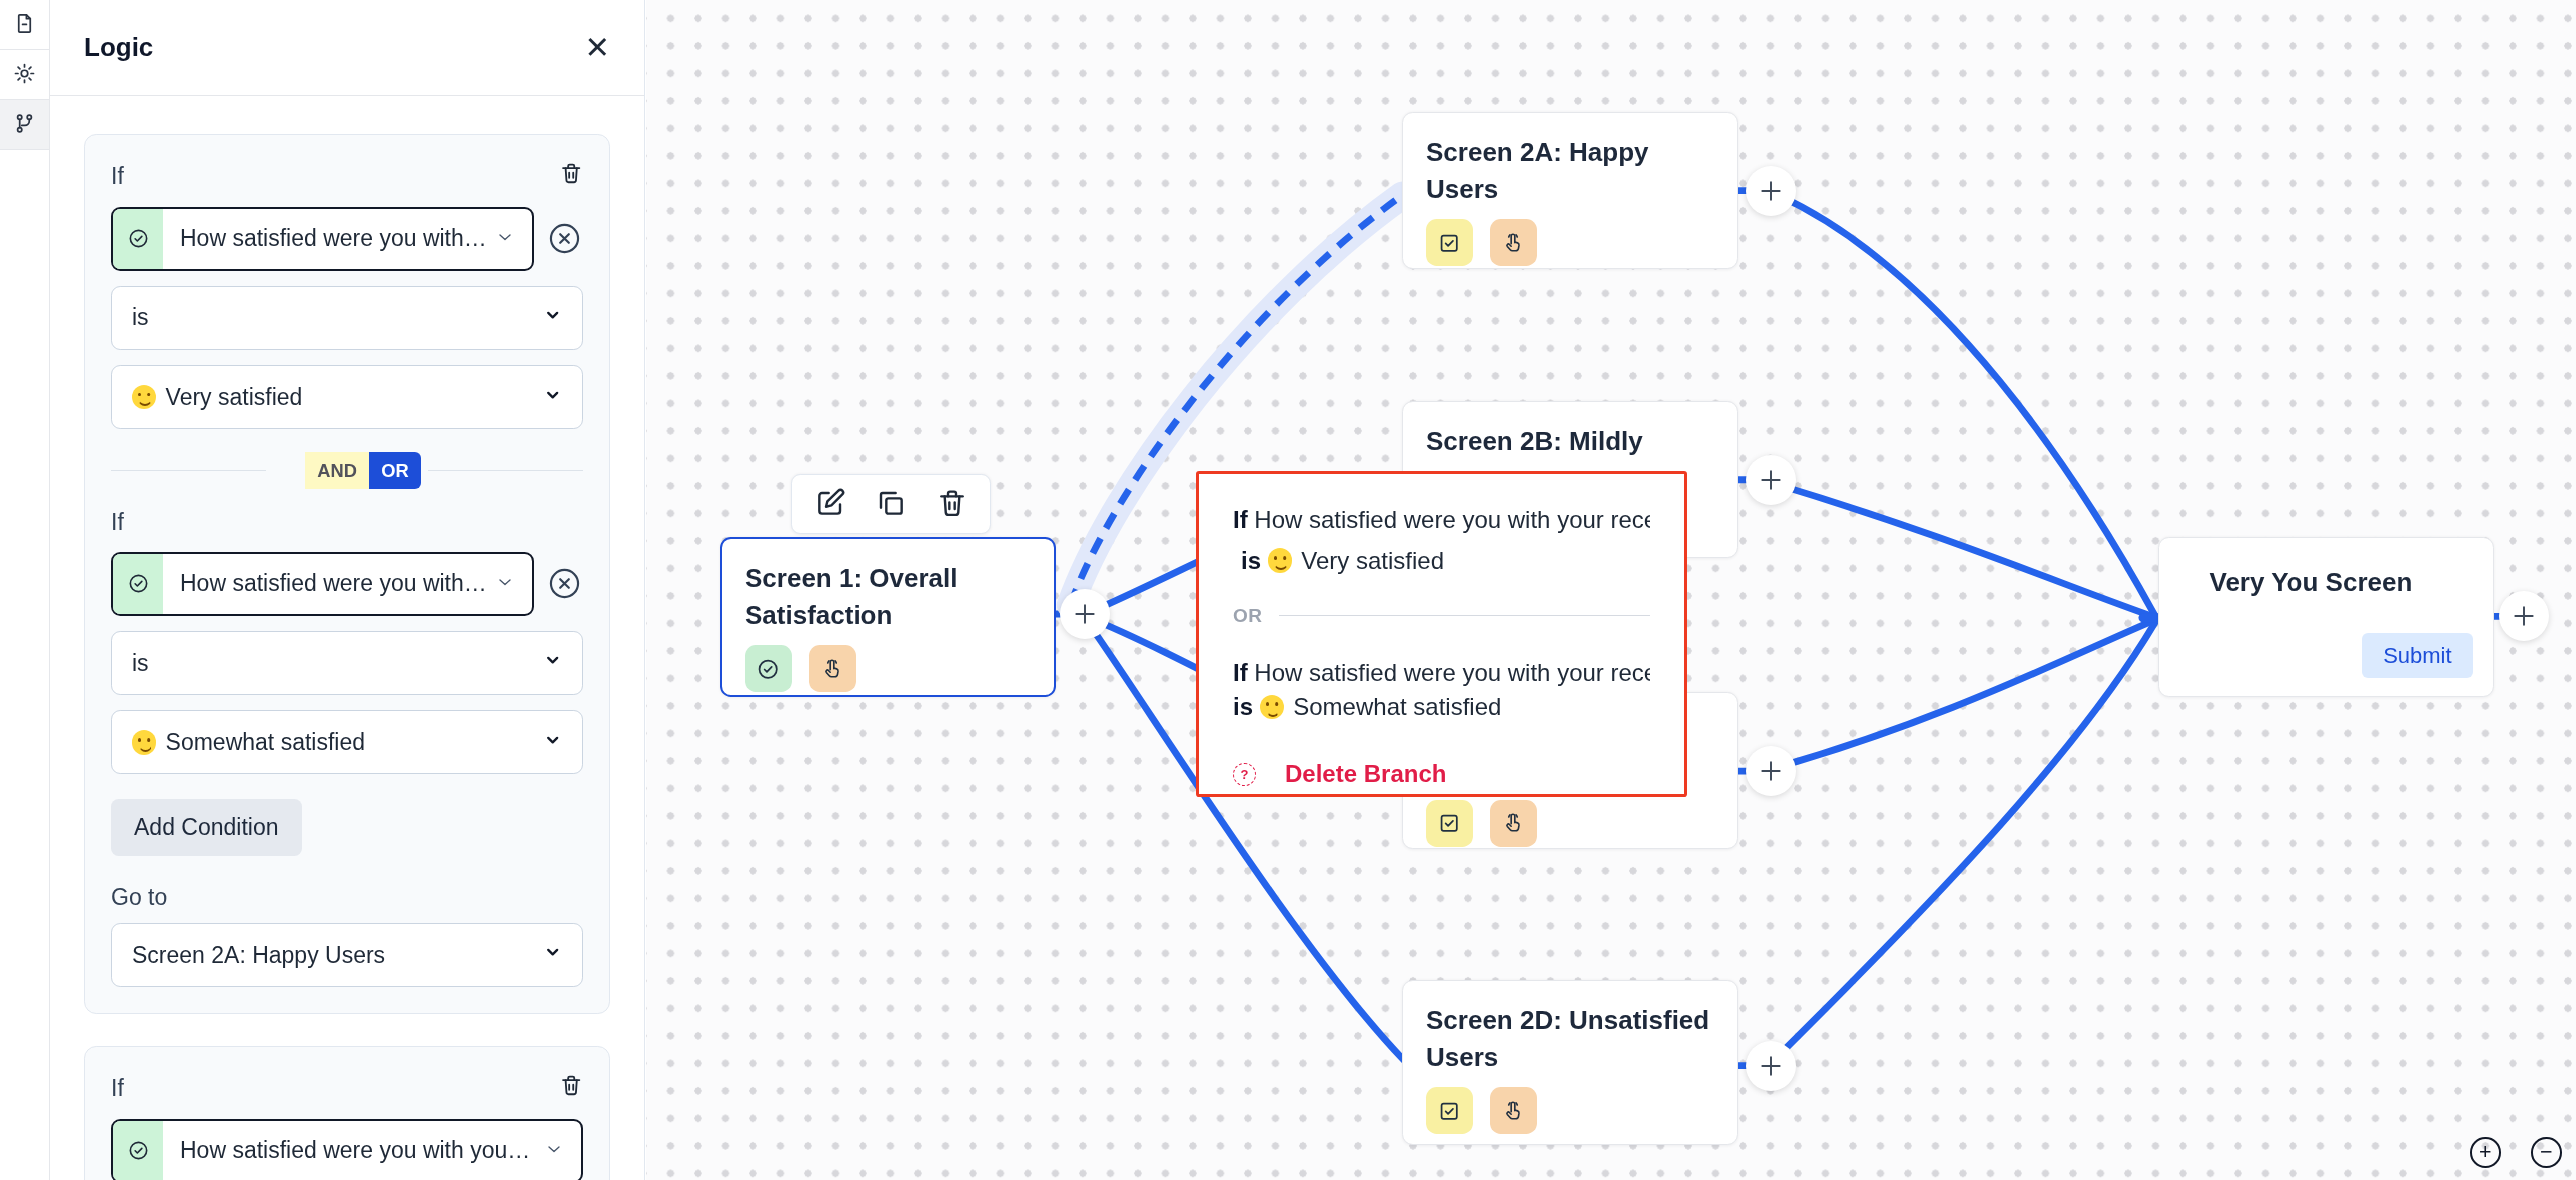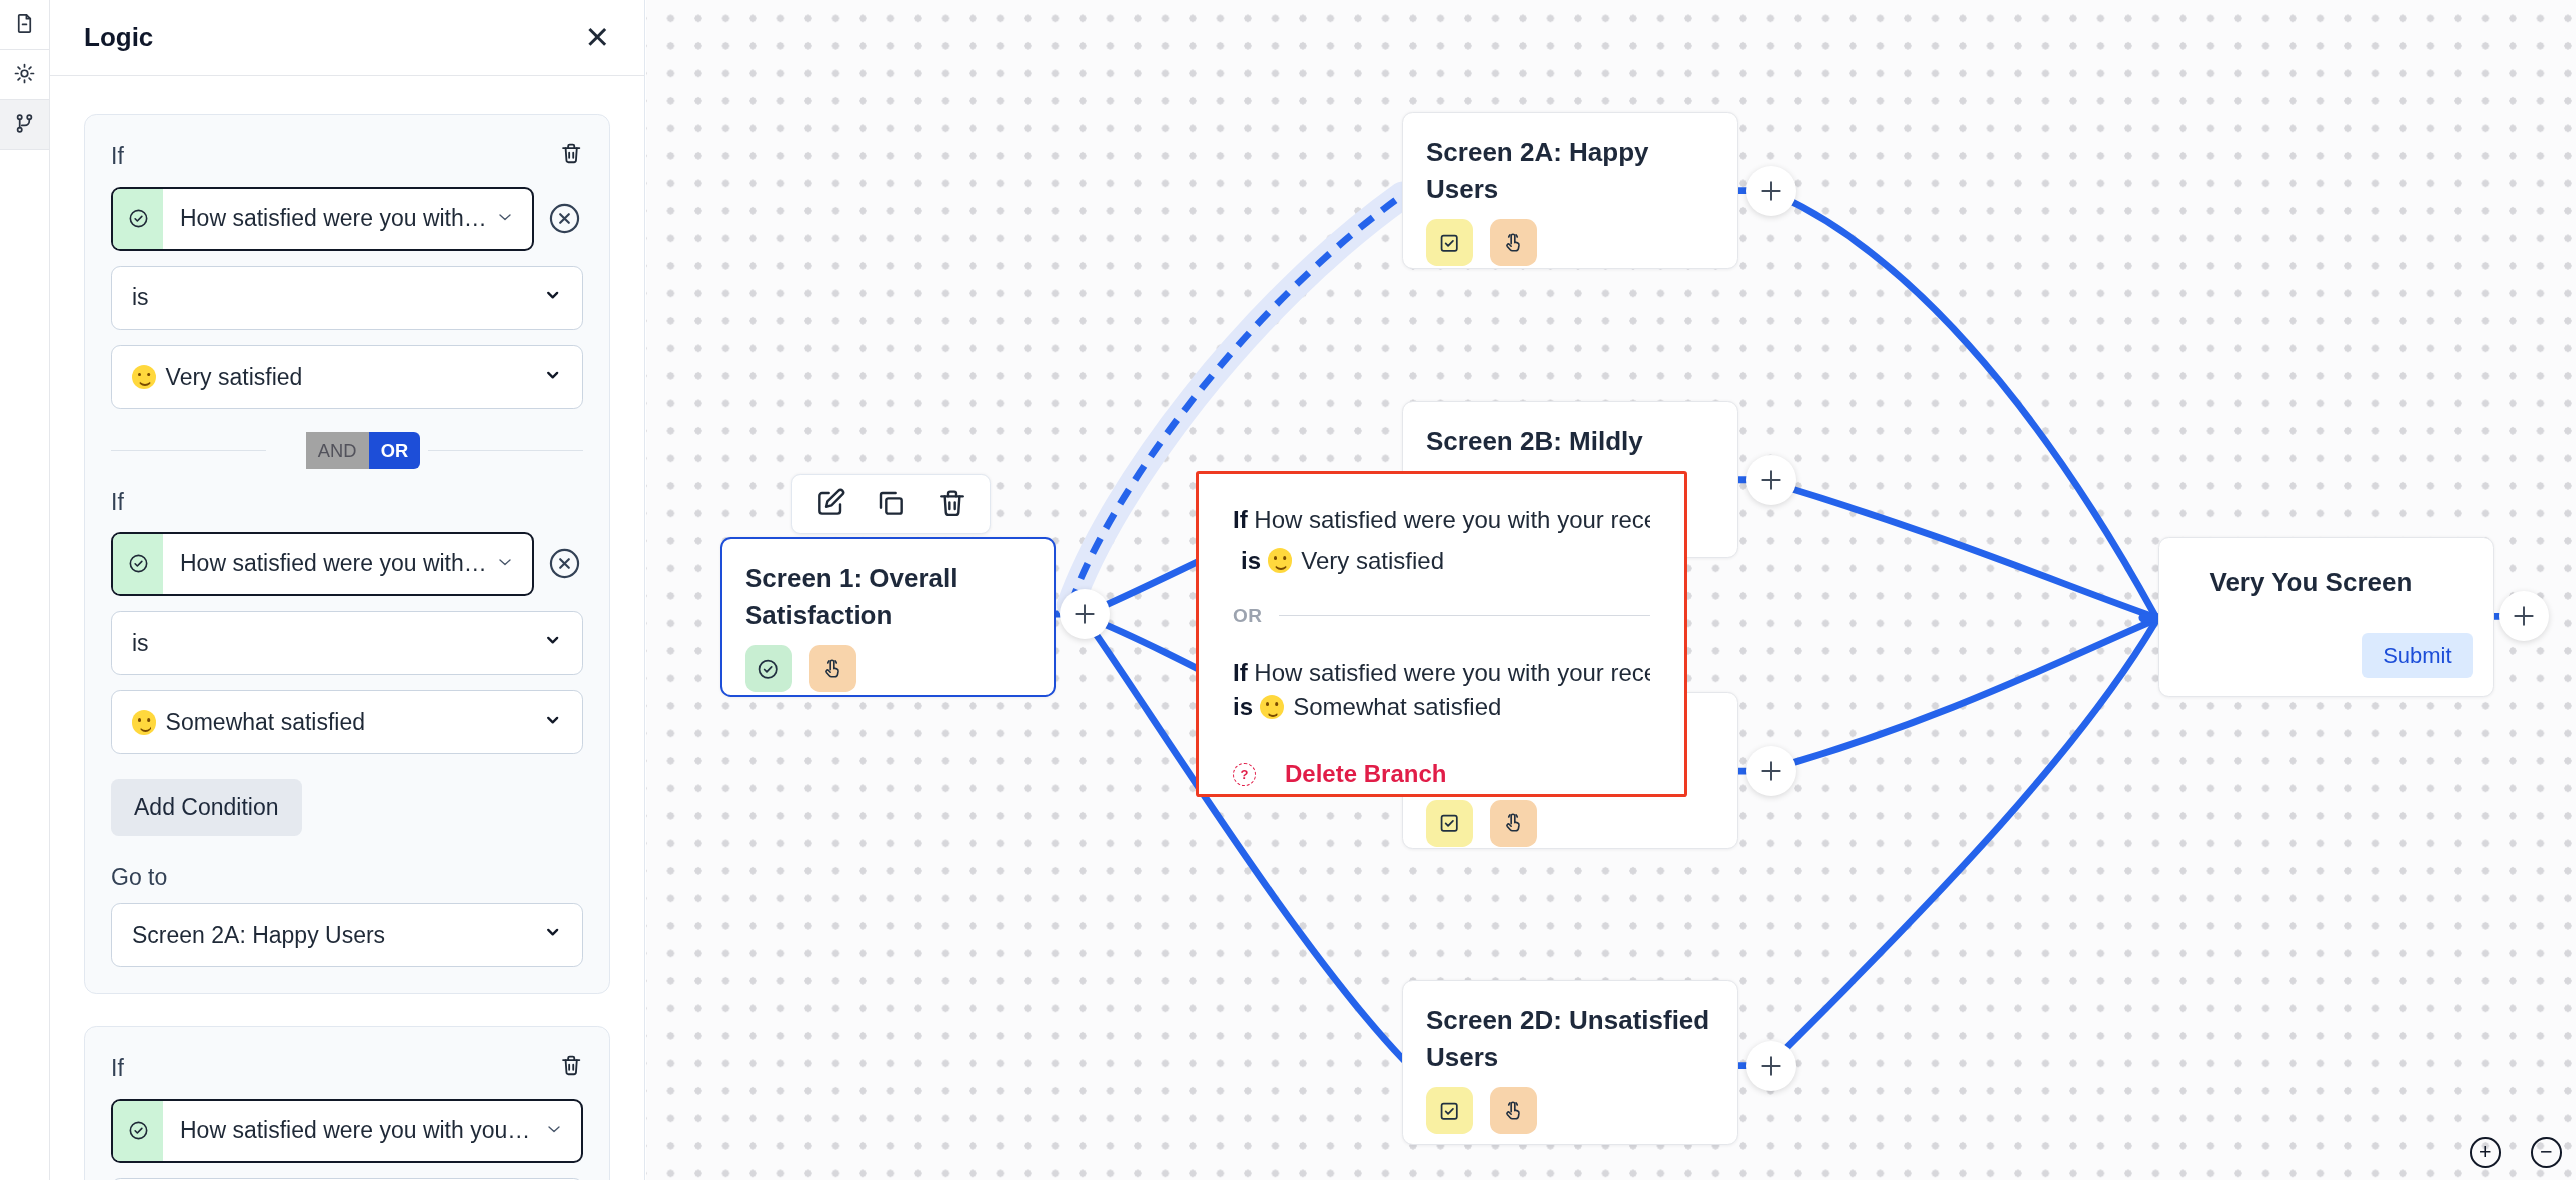--- a/index.html
+++ b/index.html
@@ -10,21 +10,21 @@
   
   .rail { width:50px; height:100%; background:#fff; border-right:1.5px solid #e5e7eb; flex:none; z-index:20; }
   .rail-cell { width:100%; height:50px; display:flex; align-items:center; justify-content:center;
     border-bottom:1.5px solid #e5e7eb; color:#2b3442; }
   .rail-cell.active { background:#f1f2f4; }
   .rail-cell svg { width:23px; height:23px; }
 
   
   .panel { width:595px; height:100%; background:#fff; border-right:1.5px solid #e2e8f0;
     flex:none; display:flex; flex-direction:column; z-index:20; }
-  .panel-head { height:76px; flex:none; display:flex; align-items:center; justify-content:space-between;
+  .panel-head { height:96px; flex:none; display:flex; align-items:center; justify-content:space-between;
     padding:0 34px; border-bottom:1.5px solid #e5e7eb; }
   .panel-title { font-size:26px; font-weight:600; color:#0f172a; }
   .panel-close { font-size:30.5px; font-weight:300; color:#1f2937; cursor:pointer; line-height:1; }
   .panel-body { padding:38px 34px; overflow:hidden; }
 
   .cond-card { background:#f8fafc; border:1.5px solid #e2e8f0; border-radius:12.2px;
     padding:26px; margin-bottom:32px; }
   .row-if { display:flex; align-items:center; justify-content:space-between; color:#334155;
     font-size:23px; font-weight:500; margin-bottom:15.3px; }
   .row-if svg { width:24.4px; height:24.4px; color:#1f2937; cursor:pointer; }
@@ -45,21 +45,21 @@
 
   .sel { height:64px; background:#fff; border:1.5px solid #cbd5e1; border-radius:9.2px; margin-top:15.3px;
     display:flex; align-items:center; justify-content:space-between; padding:0 18.3px 0 20px;
     font-size:23px; color:#1f2937; cursor:pointer; }
   .sel .bold-chev { color:#111827; }
   .sel .bold-chev svg { width:21.4px; height:21.4px; }
 
   .joiner { display:flex; align-items:center; margin:23px 0 4.6px; }
   .joiner .dash { flex:1; border-top:1.5px solid #dde3ea; }
   .seg { display:flex; margin:0 7.6px; border-radius:6.1px; overflow:hidden; }
-  .seg-and { background:#a3a3a3; color:#52525b; font-size:18.3px; font-weight:400; padding:7.6px 12.2px; cursor:pointer;margin-left:32px; }
+  .seg-and { background:#fef9c3; color:#52525b; font-size:18.3px; font-weight:700; padding:7.6px 12.2px; cursor:pointer;margin-left:32px; }
   .seg-or  { background:#1d4ed8; color:#ffffff; font-size:18.3px; font-weight:700; padding:7.6px 12.2px; cursor:pointer; }
 
   .btn-add { display:inline-block; margin-top:24.4px; background:#e5e9ef; border-radius:7.6px;
     padding:15.3px 23px; font-size:23px; font-weight:500; color:#1e293b; cursor:pointer; }
   .goto-label { margin-top:27.5px; font-size:23px; font-weight:500; color:#334155; }
   .goto-sel { margin-top:12.2px; }
 
   
   .canvas { position:absolute; left:646px; top:0; width:1930px; height:1180px;
     background-color:#fbfbfc;

